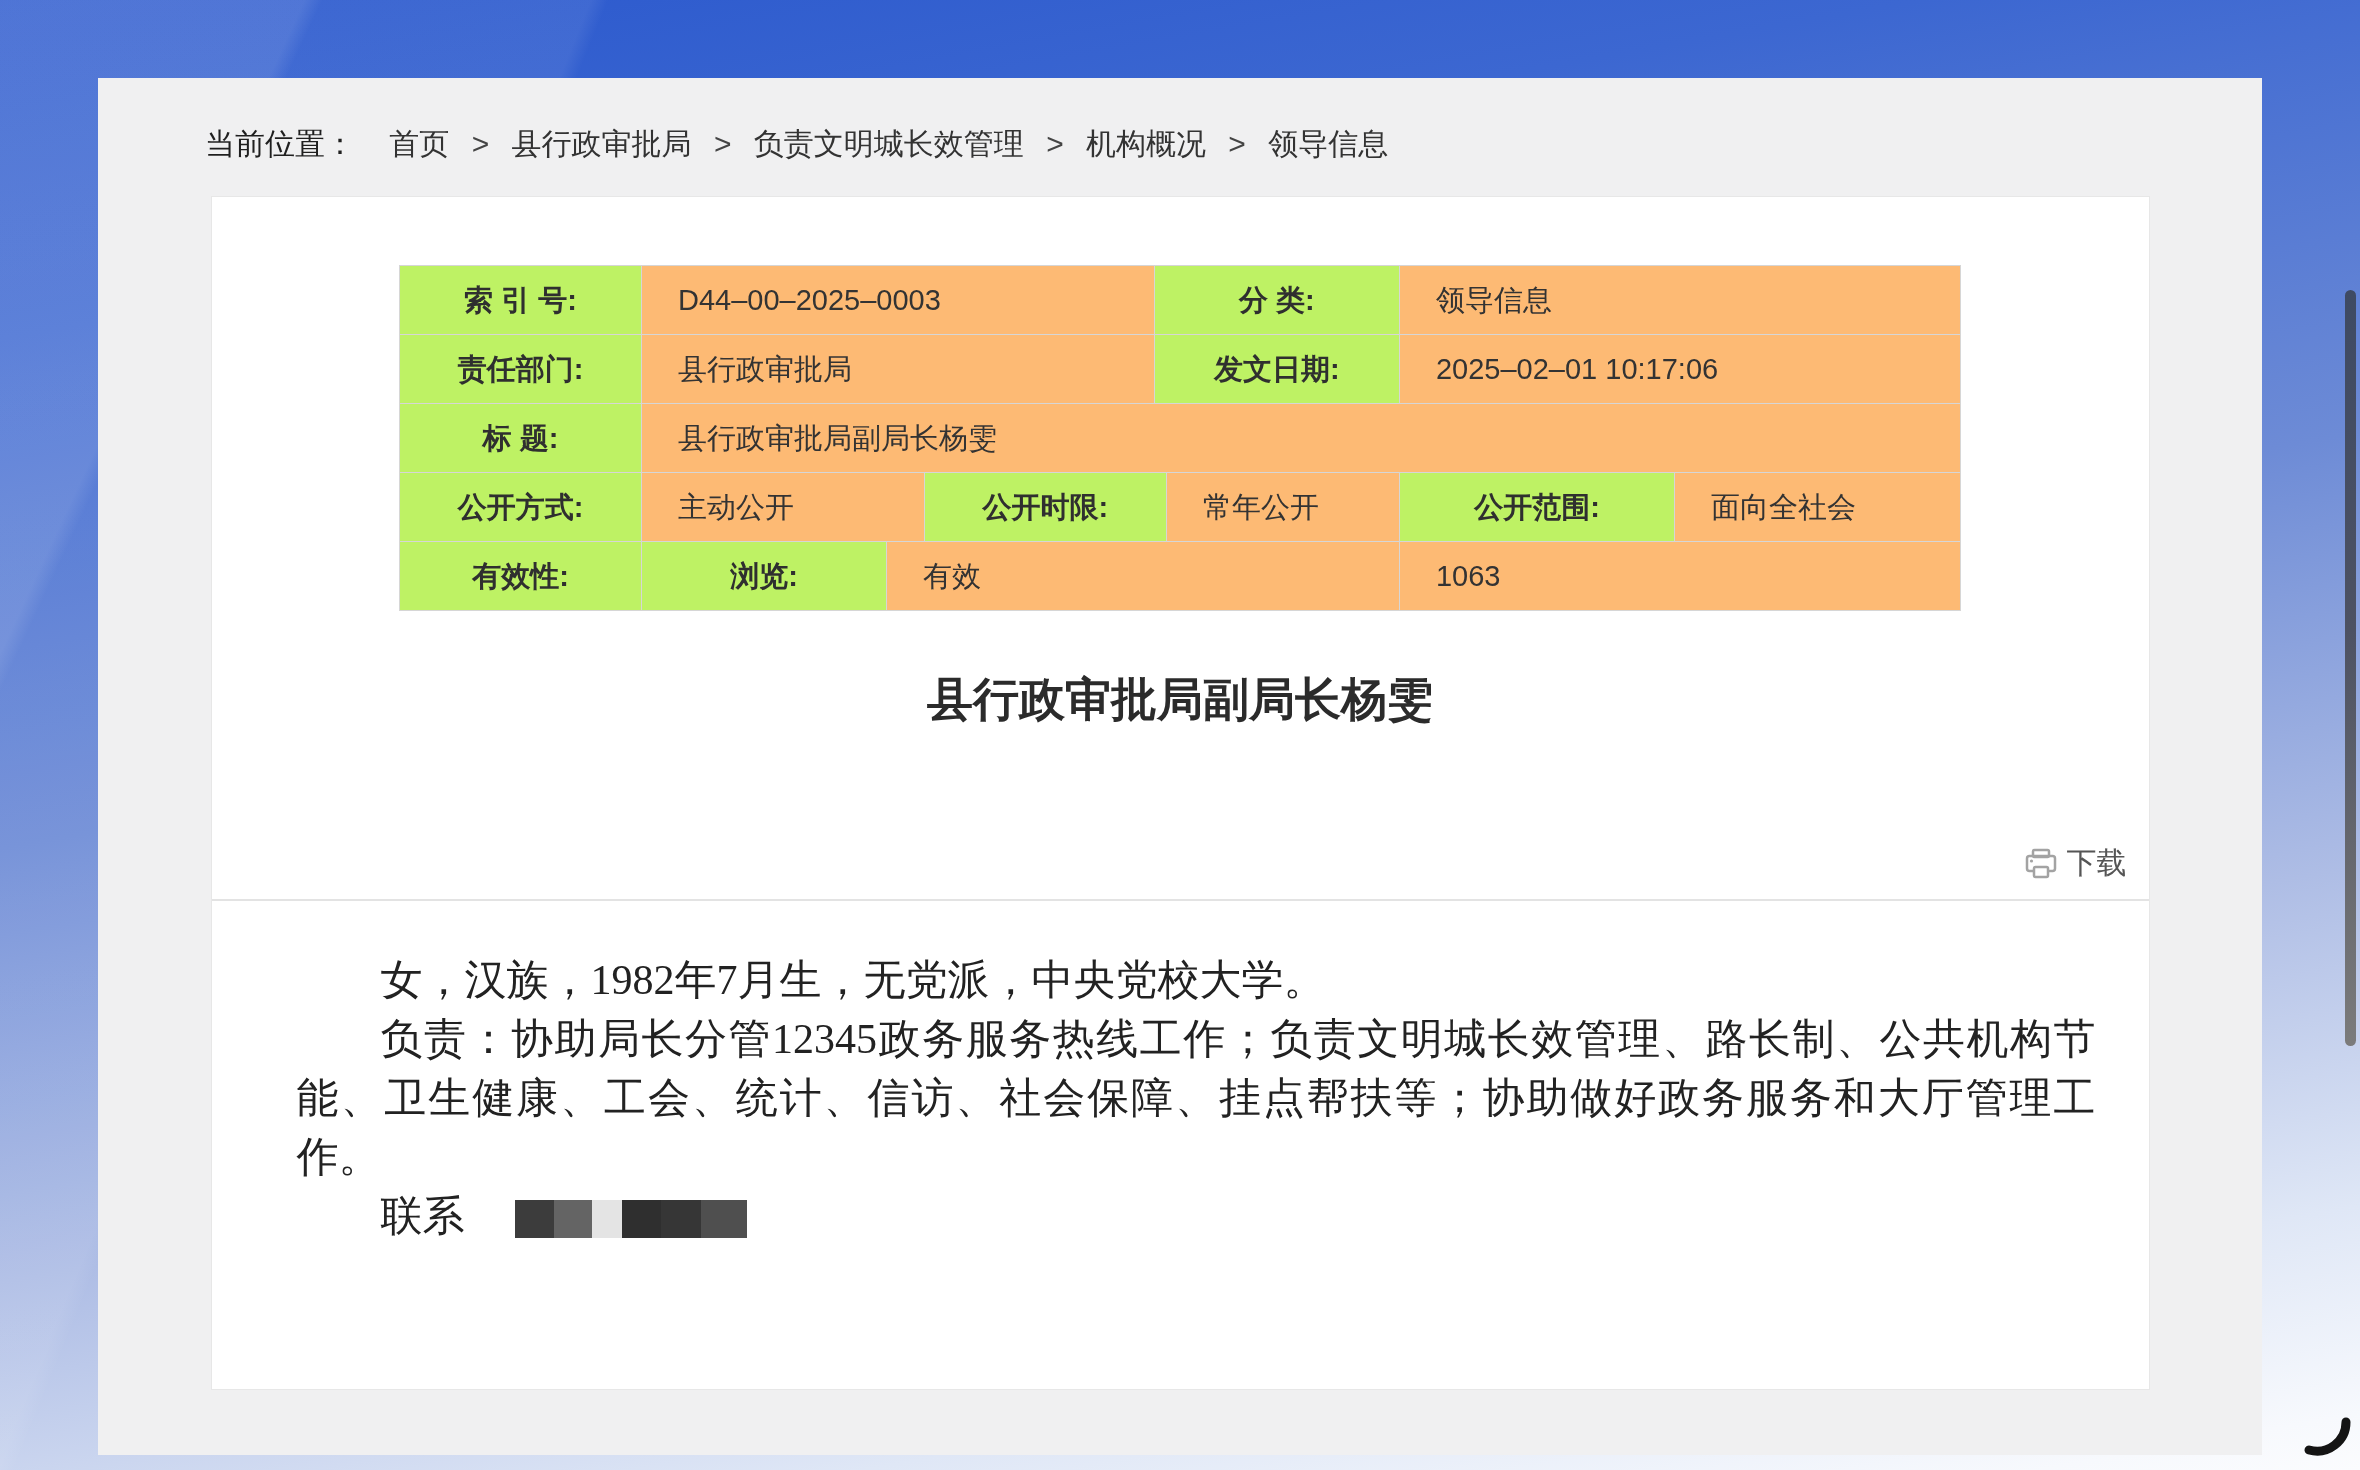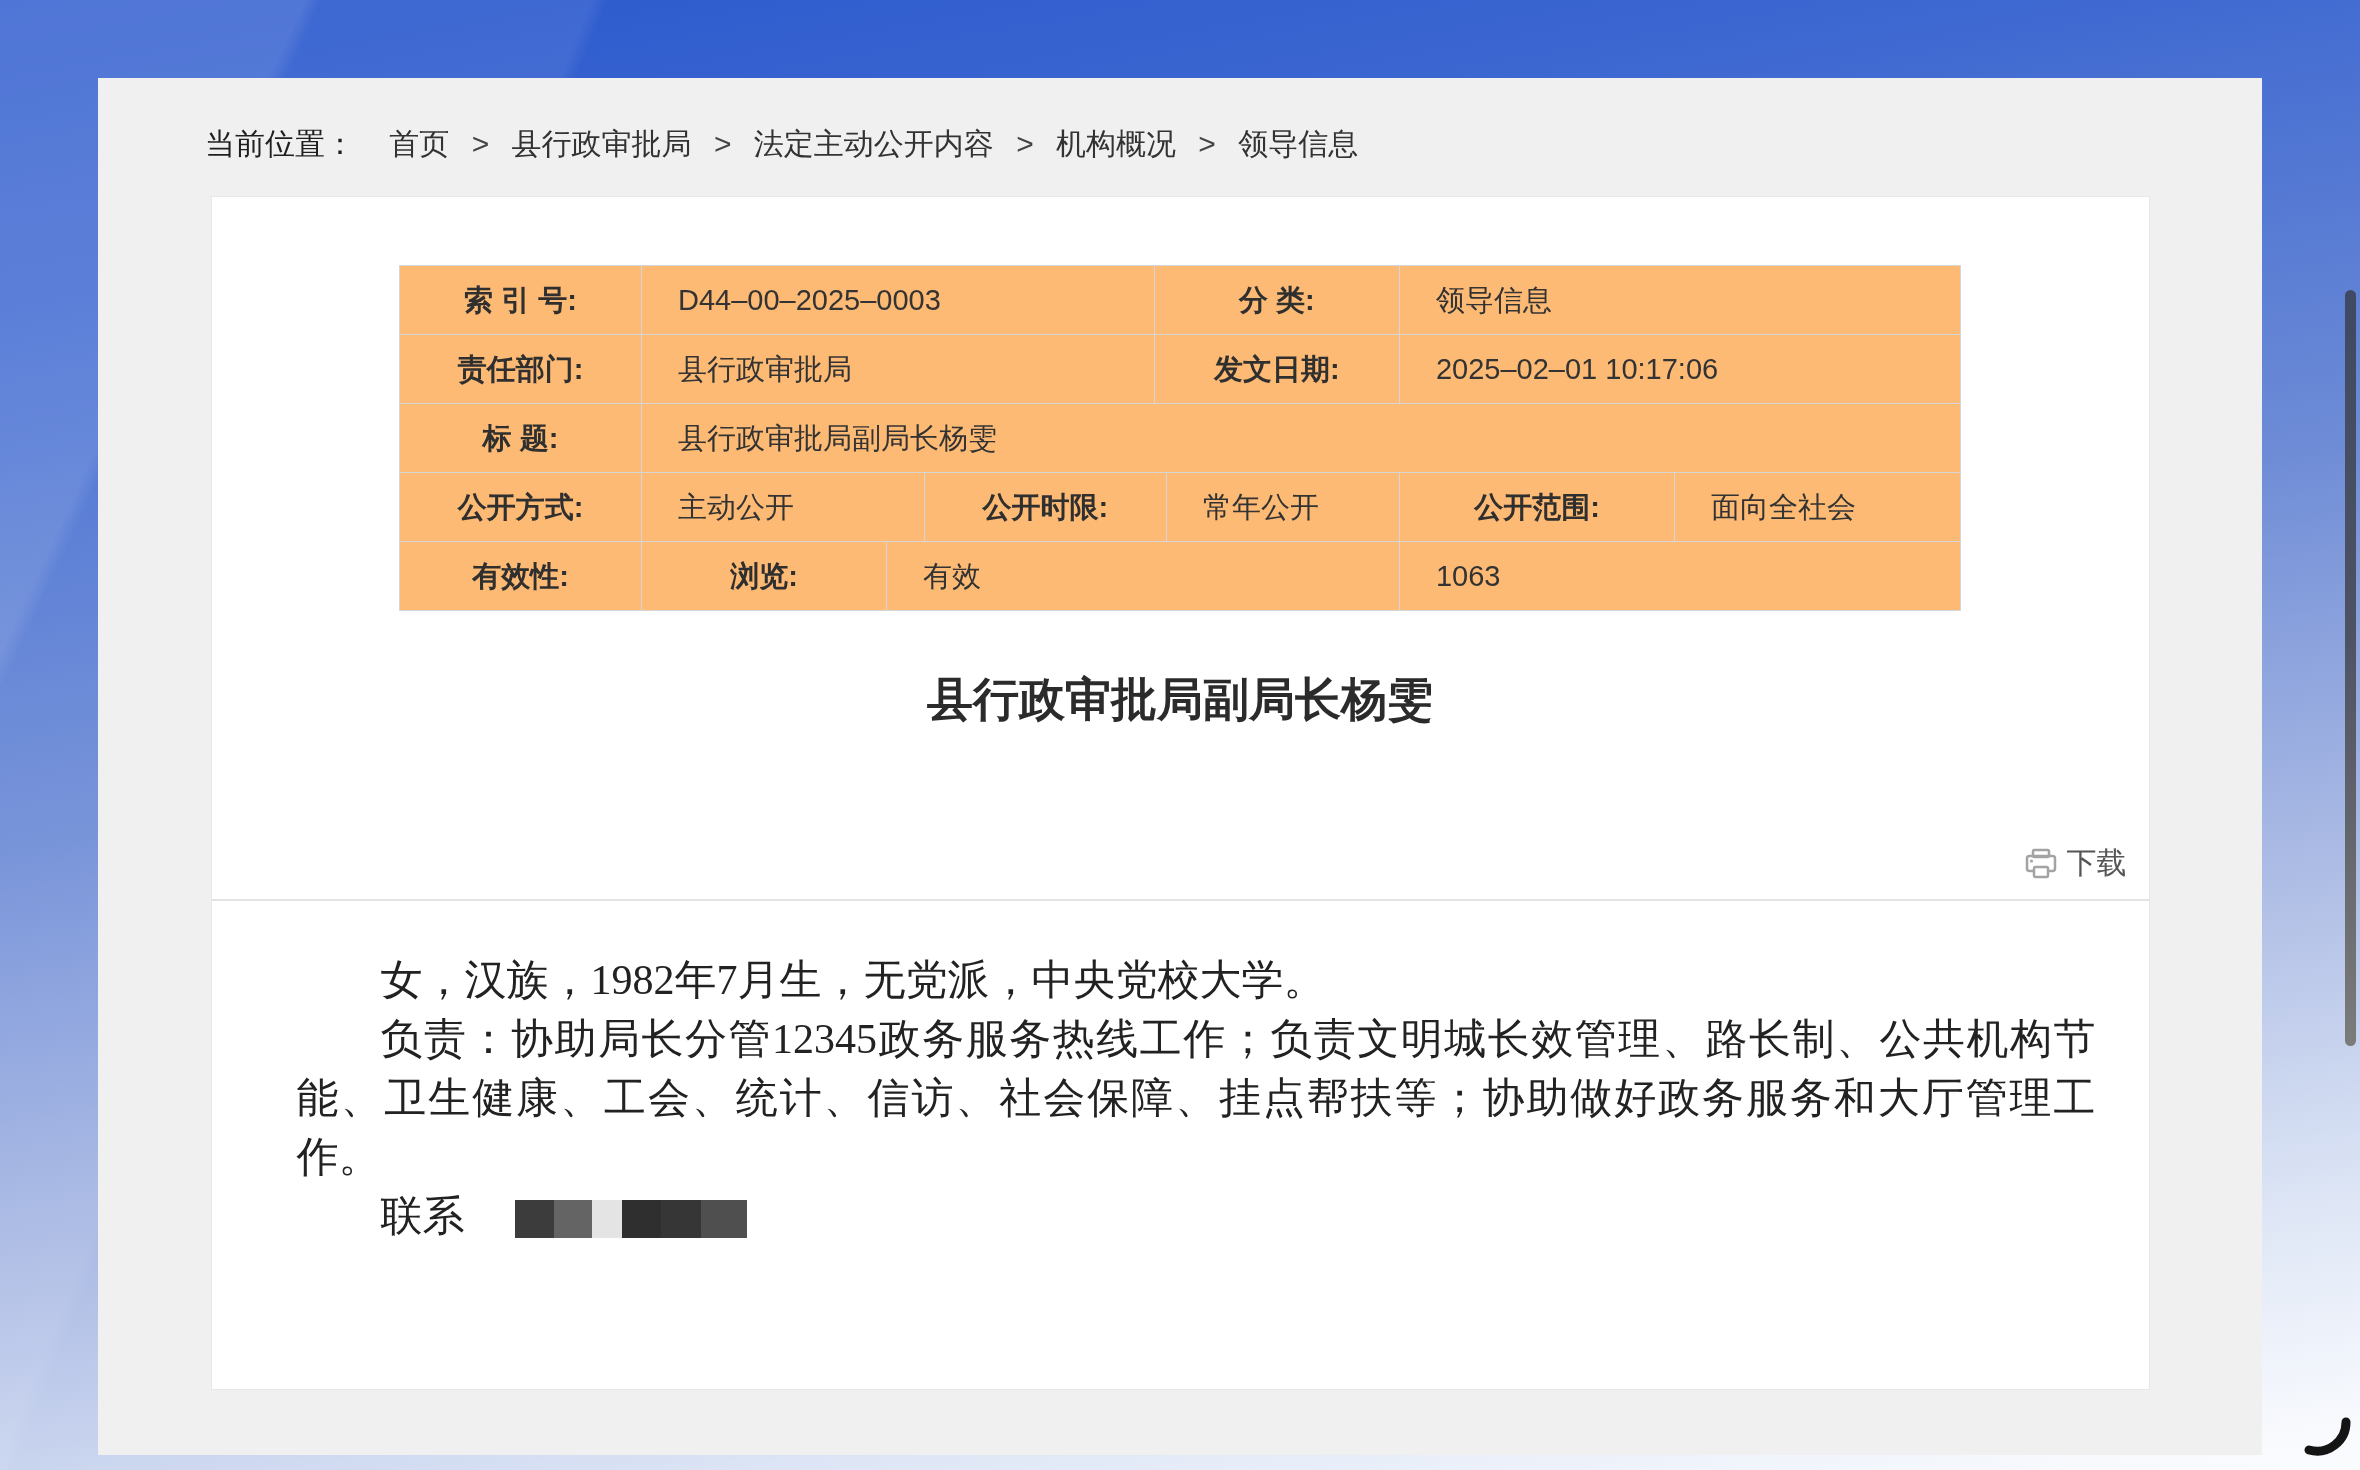--- a/index.html
+++ b/index.html
@@ -36,21 +36,21 @@
     font-size:29px;
   }
   .t-row{display:flex;width:100%;}
   .t-cell{
     box-sizing:border-box;height:69px;line-height:68px;
     border-right:1px solid #d6d6d6;border-bottom:1px solid #d6d6d6;
     background:#fdba74;overflow:hidden;white-space:nowrap;
     padding-left:36px;
   }
   .t-cell.lbl{
-    background:#fdba74;font-weight:bold;text-align:center;padding-left:0;
+    background:#bef264;font-weight:bold;text-align:center;padding-left:0;
     color:#2f2f2f;
   }
   .doc-title{
     margin:62px auto 0;text-align:center;
     font-size:46px;font-weight:bold;color:#2b2b2b;line-height:52px;
   }
   .download-row{
     margin-top:118px;padding-right:22px;text-align:right;height:44px;
   }
   .download-btn{
@@ -92,21 +92,21 @@
 <div class="page">
 
   <div class="card">
 
     <div class="breadcrumb">
       <span class="bc-label">当前位置：</span>
       <a>首页</a>
       <span class="sep">&gt;</span>
       <a>县行政审批局</a>
       <span class="sep">&gt;</span>
-      <a>法定主动公开内容</a>
+      <a>负责文明城长效管理</a>
       <span class="sep">&gt;</span>
       <a>机构概况</a>
       <span class="sep">&gt;</span>
       <span>领导信息</span>
     </div>
 
     <div class="article-box">
 
       <div class="meta-table">
         <div class="t-row">

